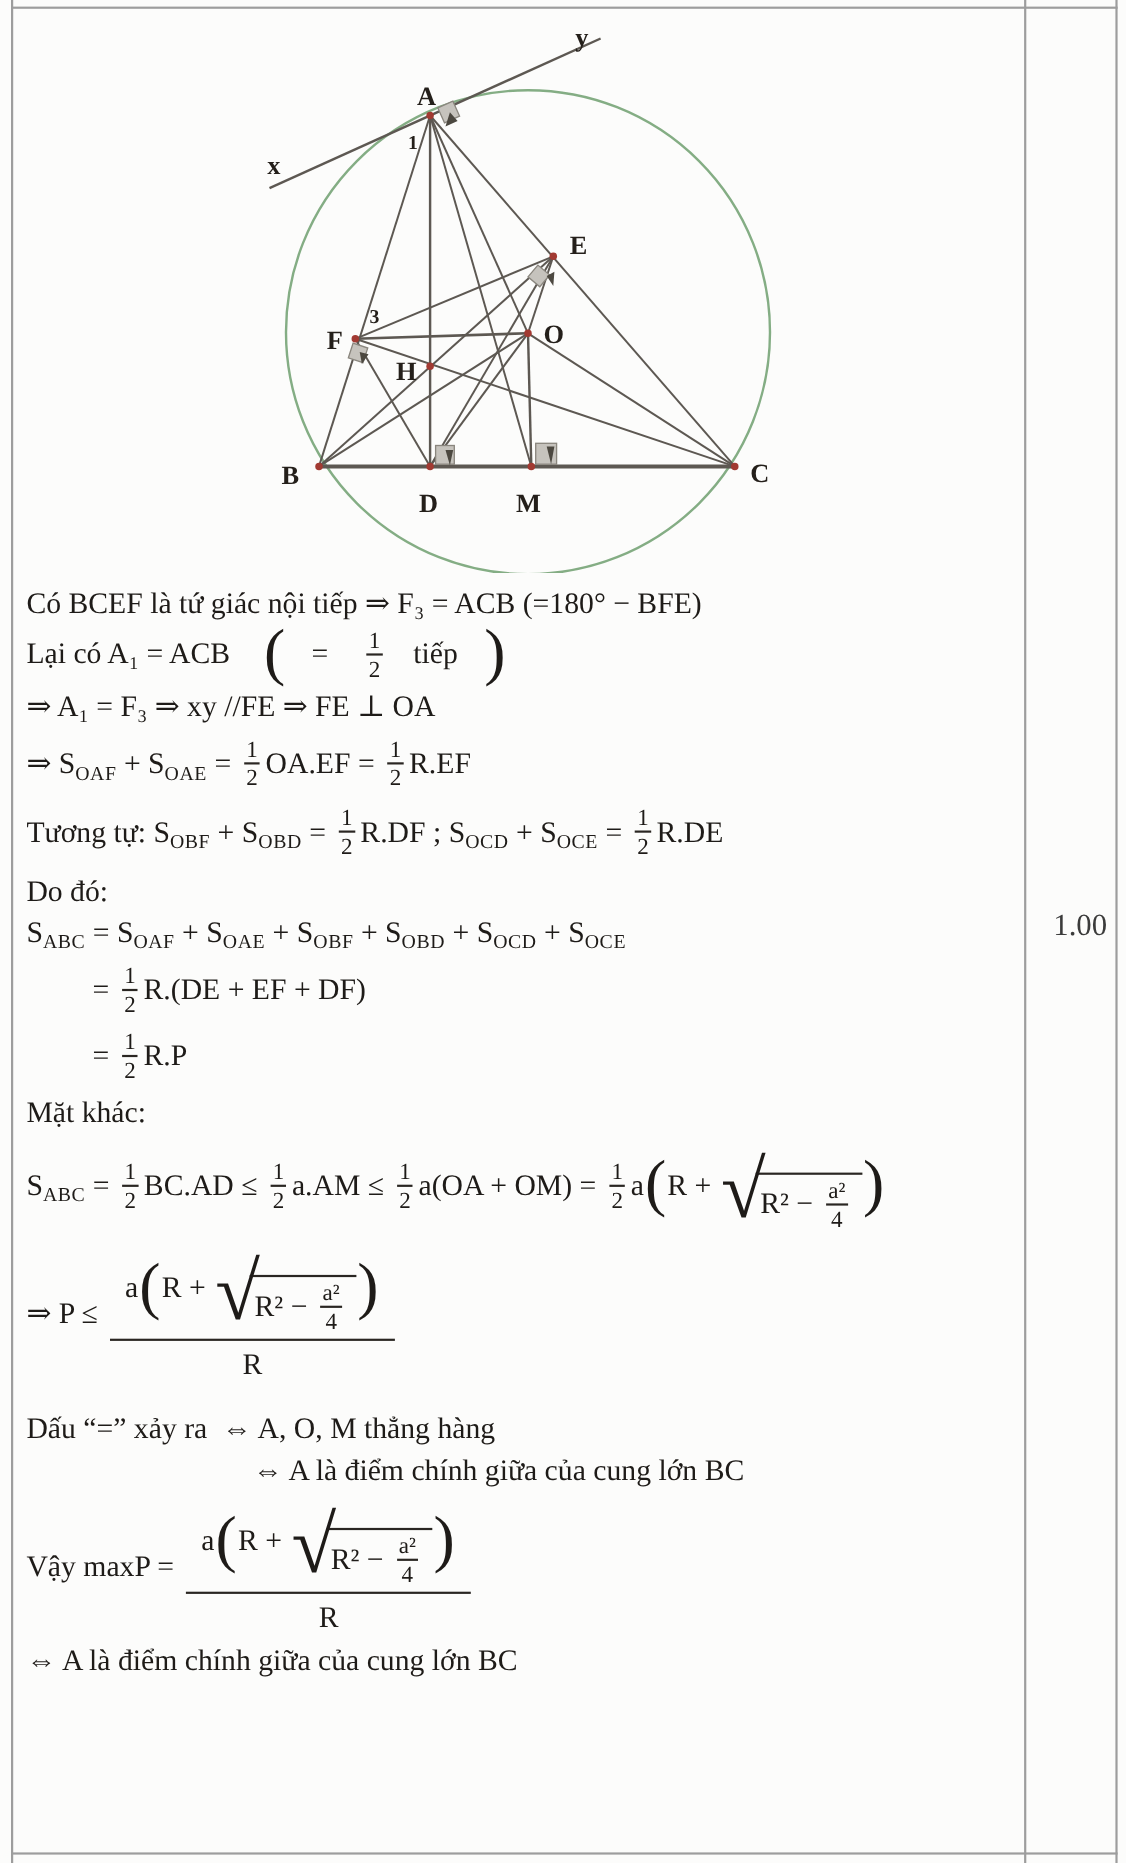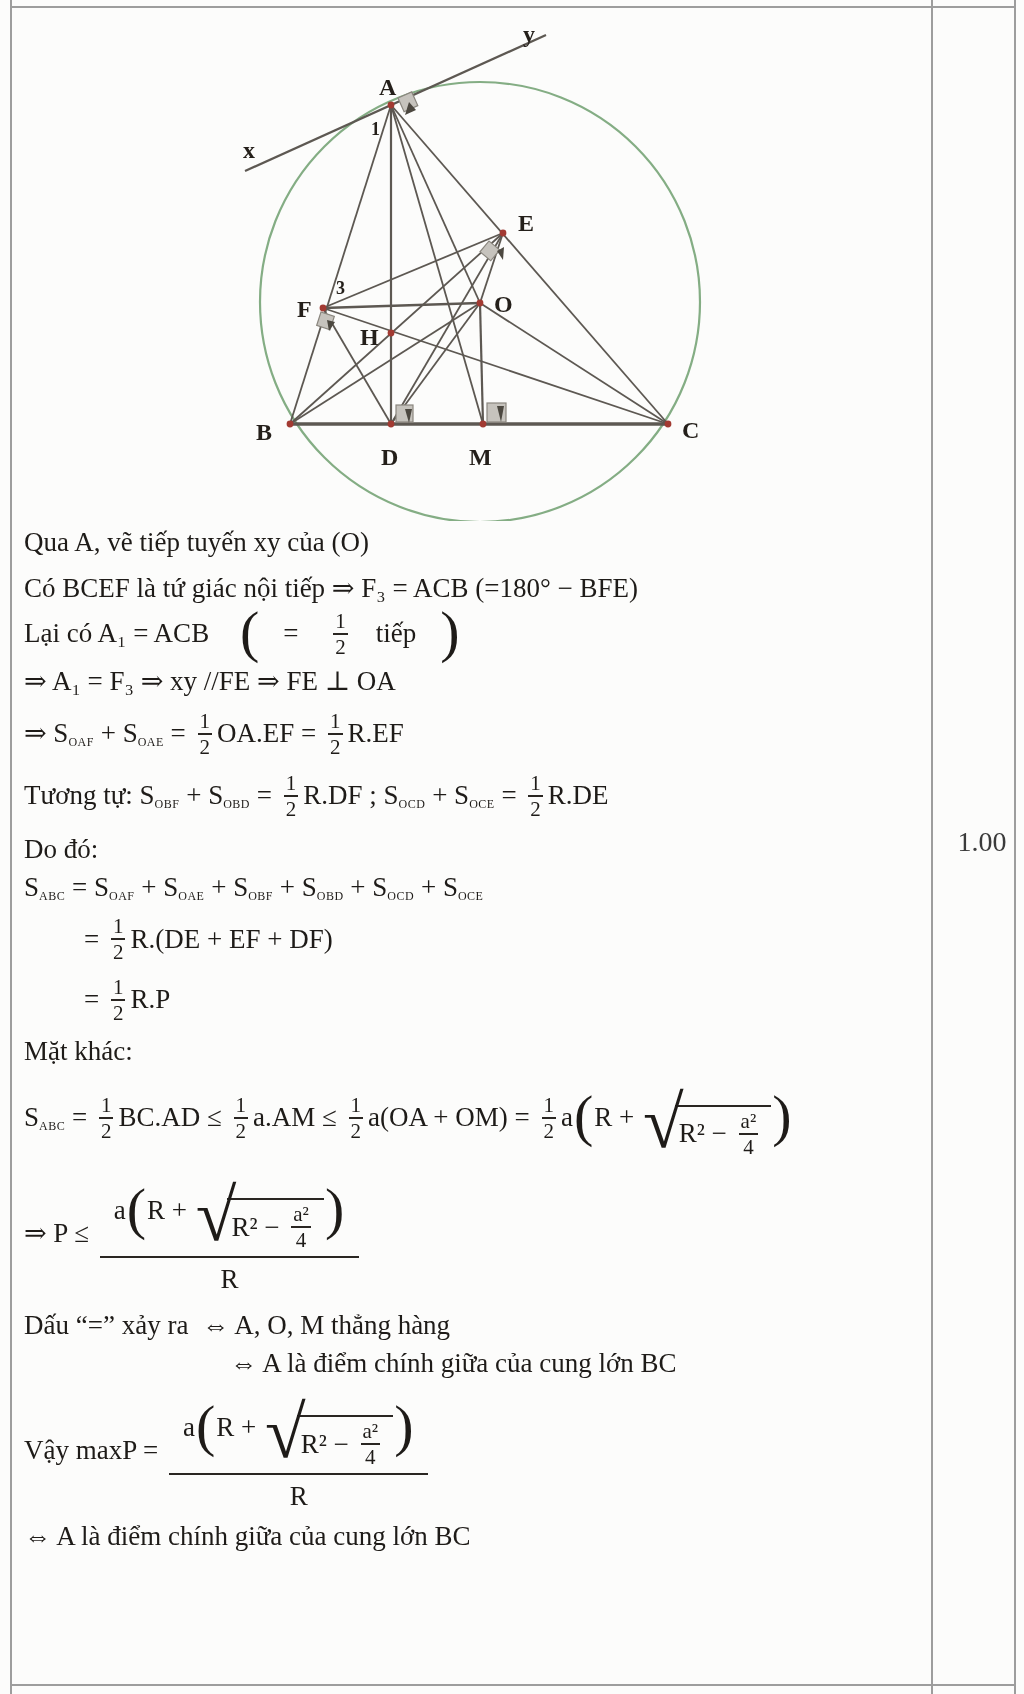--- a/index.html
+++ b/index.html
@@ -9,21 +9,21 @@
   .vline{position:absolute;top:0;bottom:0;width:2px;background:#9d9d9d;}
   .hline{position:absolute;height:2px;background:#9d9d9d;}
   
   svg.figure{position:absolute;left:0;top:0;}
   .flbl{font-family:"Liberation Serif","DejaVu Serif",serif;font-weight:bold;font-size:24px;fill:#241f1a;}
   .fsm{font-family:"Liberation Serif","DejaVu Serif",serif;font-weight:bold;font-size:18px;fill:#241f1a;}
   
   .content{position:absolute;left:24px;top:521px;width:900px;}
   .mline{display:flex;align-items:center;white-space:pre;font-size:27px;line-height:1.32;}
   .t{white-space:pre;}
-  .sub{font-size:12px;position:relative;top:9px;letter-spacing:0.5px;white-space:pre;}
+  .sub{font-size:18px;position:relative;top:9px;letter-spacing:0.5px;white-space:pre;}
   .frac{display:inline-flex;flex-direction:column;align-items:center;vertical-align:middle;
         font-size:21px;line-height:1.05;margin:0 5px;}
   .frac .fn{padding:0 2px 1px 2px;}
   .frac .fb{width:100%;border-top:2px solid #2a2622;height:0;}
   .frac .fd{padding:1px 2px 0 2px;}
   .bp{font-size:58px;line-height:0;vertical-align:middle;font-weight:400;display:inline-block;
       transform:translateY(-2px);padding:0 1px;}
   .sqrt{display:inline-flex;align-items:center;vertical-align:middle;margin-left:2px;}
   .sqrt .rad{font-size:74px;font-weight:300;line-height:0;display:inline-block;margin-right:-9px;
              transform:translateY(4px);}
@@ -112,34 +112,33 @@
       <text class="flbl" x="494" y="312">O</text>
       <text class="flbl" x="360" y="345">H</text>
       <text class="flbl" x="256" y="440">B</text>
       <text class="flbl" x="682" y="438">C</text>
       <text class="flbl" x="381" y="465">D</text>
       <text class="flbl" x="469" y="465">M</text>
     </g>
   </svg>
 
   <div class="content" id="math-content">
-      <div class="mline" style="margin-top: 4px; margin-left: 0px;"><span class="t">Qua A, vẽ tiếp tuyến xy của (O)</span></div>
       <div class="mline" style="margin-top: 10px; margin-left: 0px;"><span class="t">Có BCEF là tứ giác nội tiếp ⇒ F₃ = ACB (=180° − BFE)</span></div>
       <div class="mline" style="margin-top: 4px; margin-left: 0px; gap: 23px;"><span class="t">Lại có A₁ = ACB </span><span class="bp">(</span><span class="t">= </span><span class="frac"><span class="fn">1</span><span class="fb"></span><span class="fd">2</span></span><span class="t">tiếp</span><span class="bp">)</span></div>
       <div class="mline" style="margin-top: 6px; margin-left: 0px;"><span class="t">⇒ A₁ = F₃ ⇒ xy //FE ⇒ FE ⊥ OA</span></div>
       <div class="mline" style="margin-top: 10px; margin-left: 0px;"><span class="t">⇒ S</span><span class="sub">OAF</span><span class="t"> + S</span><span class="sub">OAE</span><span class="t"> = </span><span class="frac"><span class="fn">1</span><span class="fb"></span><span class="fd">2</span></span><span class="t">OA.EF = </span><span class="frac"><span class="fn">1</span><span class="fb"></span><span class="fd">2</span></span><span class="t">R.EF</span></div>
       <div class="mline" style="margin-top: 14px; margin-left: 0px;"><span class="t">Tương tự: S</span><span class="sub">OBF</span><span class="t"> + S</span><span class="sub">OBD</span><span class="t"> = </span><span class="frac"><span class="fn">1</span><span class="fb"></span><span class="fd">2</span></span><span class="t">R.DF ; S</span><span class="sub">OCD</span><span class="t"> + S</span><span class="sub">OCE</span><span class="t"> = </span><span class="frac"><span class="fn">1</span><span class="fb"></span><span class="fd">2</span></span><span class="t">R.DE</span></div>
       <div class="mline" style="margin-top: 12px; margin-left: 0px; text-align: right;"><span class="t">Do đó:</span></div>
       <div class="mline" style="margin-top: 2px; margin-left: 0px;"><span class="t">S</span><span class="sub">ABC</span><span class="t"> = S</span><span class="sub">OAF</span><span class="t"> + S</span><span class="sub">OAE</span><span class="t"> + S</span><span class="sub">OBF</span><span class="t"> + S</span><span class="sub">OBD</span><span class="t"> + S</span><span class="sub">OCD</span><span class="t"> + S</span><span class="sub">OCE</span></div>
       <div class="mline" style="margin-top: 10px; margin-left: 60px;"><span class="t">= </span><span class="frac"><span class="fn">1</span><span class="fb"></span><span class="fd">2</span></span><span class="t">R.(DE + EF + DF)</span></div>
       <div class="mline" style="margin-top: 12px; margin-left: 60px;"><span class="t">= </span><span class="frac"><span class="fn">1</span><span class="fb"></span><span class="fd">2</span></span><span class="t">R.P</span></div>
       <div class="mline" style="margin-top: 10px; margin-left: 0px;"><span class="t">Mặt khác:</span></div>
       <div class="mline" style="margin-top: 8px; margin-left: 0px;"><span class="t">S</span><span class="sub">ABC</span><span class="t"> = </span><span class="frac"><span class="fn">1</span><span class="fb"></span><span class="fd">2</span></span><span class="t">BC.AD ≤ </span><span class="frac"><span class="fn">1</span><span class="fb"></span><span class="fd">2</span></span><span class="t">a.AM ≤ </span><span class="frac"><span class="fn">1</span><span class="fb"></span><span class="fd">2</span></span><span class="t">a(OA + OM) = </span><span class="frac"><span class="fn">1</span><span class="fb"></span><span class="fd">2</span></span><span class="t">a</span><span class="bp">(</span><span class="t">R + </span><span class="sqrt"><span class="rad">√</span><span class="bod"><span class="t">R² − </span><span class="frac"><span class="fn">a²</span><span class="fb"></span><span class="fd">4</span></span></span></span><span class="bp">)</span></div>
       <div class="mline" style="margin-top: 12px; margin-left: 0px;"><span class="t">⇒ P ≤ </span><span class="bigfrac"><span class="fbn"><span class="t">a</span><span class="bp">(</span><span class="t">R + </span><span class="sqrt"><span class="rad">√</span><span class="bod"><span class="t">R² − </span><span class="frac"><span class="fn">a²</span><span class="fb"></span><span class="fd">4</span></span></span></span><span class="bp">)</span></span><span class="fbb"></span><span class="fbd"><span class="t">R</span></span></span></div>
-      <div class="mline" style="margin-top: 10px; margin-left: 0px;"><span class="t">Dấu “=” xảy ra  ⇔ A, O, M thẳng hàng</span></div>
+      <div class="mline" style="margin-top: 23px; margin-left: 0px;"><span class="t">Dấu “=” xảy ra  ⇔ A, O, M thẳng hàng</span></div>
       <div class="mline" style="margin-top: 2px; margin-left: 206px;"><span class="t">⇔ A là điểm chính giữa của cung lớn BC</span></div>
       <div class="mline" style="margin-top: 6px; margin-left: 0px;"><span class="t">Vậy maxP = </span><span class="bigfrac"><span class="fbn"><span class="t">a</span><span class="bp">(</span><span class="t">R + </span><span class="sqrt"><span class="rad">√</span><span class="bod"><span class="t">R² − </span><span class="frac"><span class="fn">a²</span><span class="fb"></span><span class="fd">4</span></span></span></span><span class="bp">)</span></span><span class="fbb"></span><span class="fbd"><span class="t">R</span></span></span></div>
       <div class="mline" style="margin-top: 4px; margin-left: 0px;"><span class="t">⇔ A là điểm chính giữa của cung lớn BC</span></div>
     </div>
 
   <div class="score">1.00</div>
 
 </div>
 
 </body></html>

